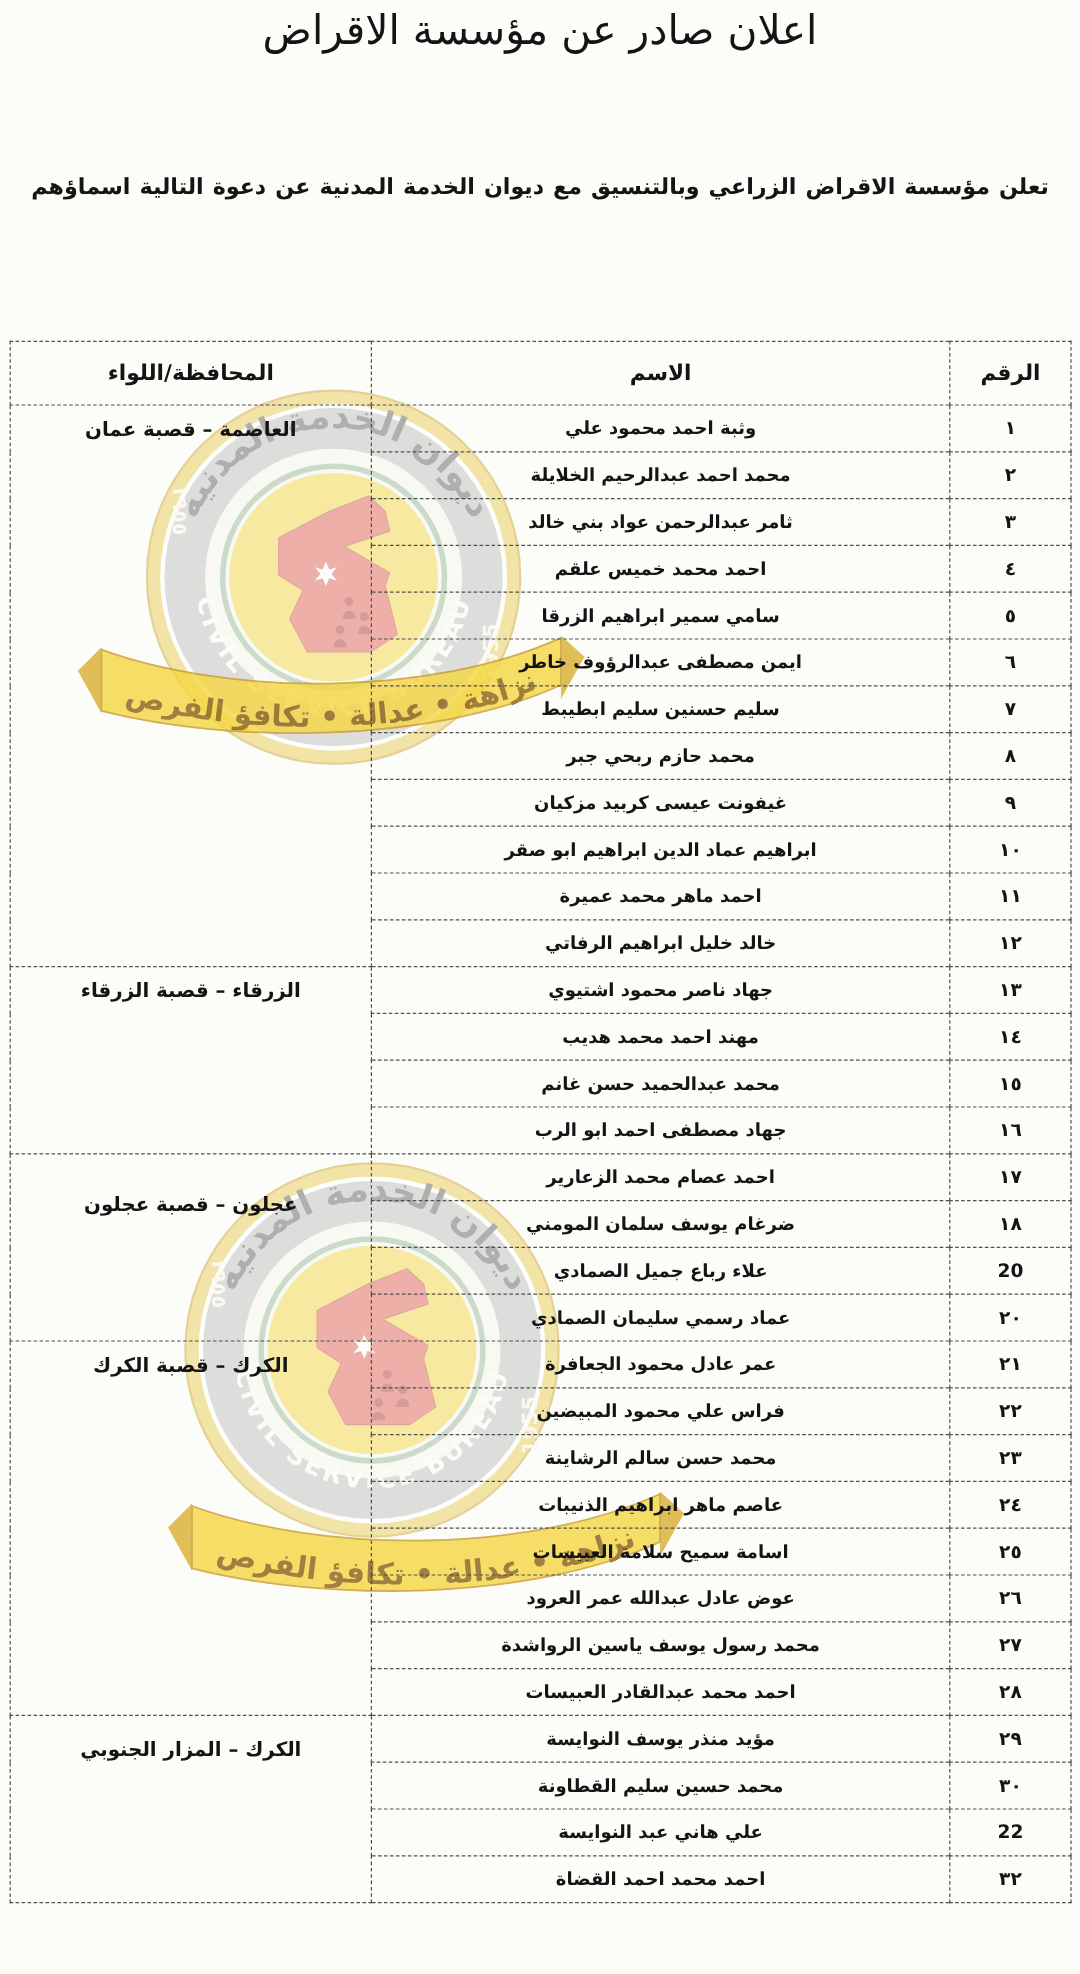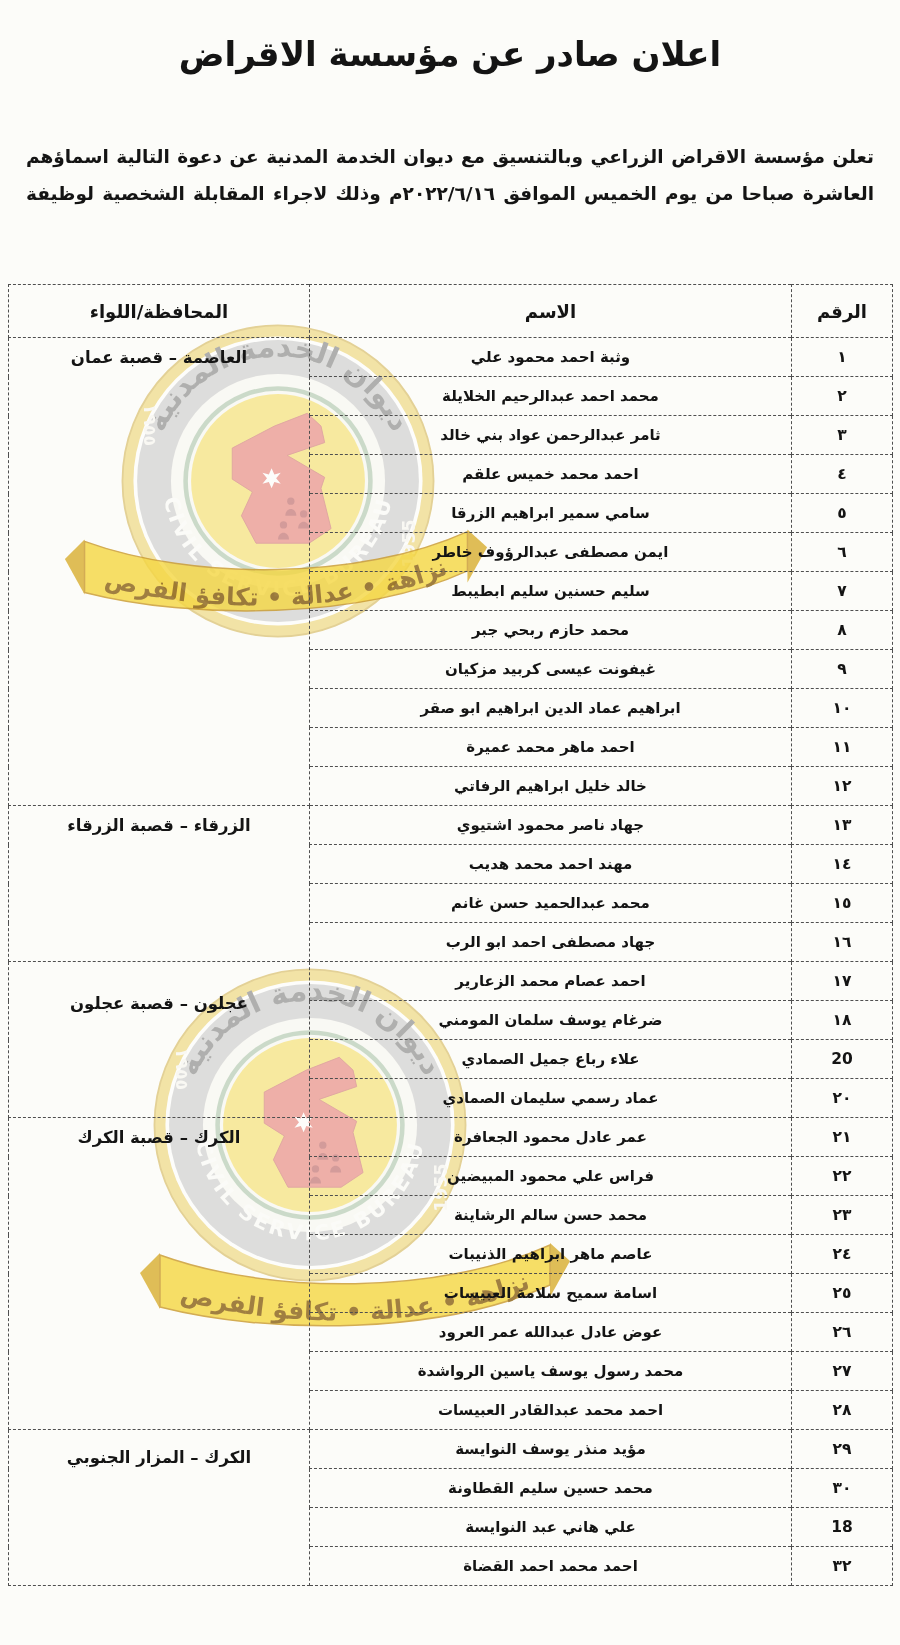--- a/index.html
+++ b/index.html
@@ -4,21 +4,21 @@
 <style>
   html,body{margin:0;padding:0;}
   .page{
     position:relative; width:900px; height:1645px;
     background:#fcfcf9; overflow:hidden;
     font-family:"DejaVu Sans", sans-serif; color:#141414;
     direction:rtl;
   }
   .title-line{
     position:absolute; left:0; width:100%; text-align:center;
-    font-weight:bold; z-index:3;margin-top:28px;
+    font-weight:normal; z-index:3;
   }
   .title-1{ top:6px;  font-size:34px; letter-spacing:1px;}
   .title-2{ top:58px; font-size:37px;}
   .intro{
     position:absolute; top:138px; left:0; right:0; padding:0 26px;
     font-size:18.5px; font-weight:bold; z-index:3;
   }
   .intro .line{ line-height:37px; text-align:justify; text-align-last:justify; }
   .intro .line.last{ text-align:justify; text-align-last:right; }
 
@@ -132,21 +132,20 @@
     <path d="M25,40 C135,80 305,80 415,30 L415,70 C305,120 135,120 25,92 Z" stroke="#c9992b" stroke-width="1.5" fill="#f5d742"></path>
     <text font-size="25" font-weight="bold" style="direction:rtl" fill="#8a6114">
       <textPath href="#ribbonPath" startOffset="50%" text-anchor="middle">نزاهة • عدالة • تكافؤ الفرص</textPath>
     </text>
   </svg>
 
   <div class="title-line title-1">اعلان صادر عن مؤسسة الاقراض</div>
 
   <div class="intro">
     <div class="line">تعلن مؤسسة الاقراض الزراعي وبالتنسيق مع ديوان الخدمة المدنية عن دعوة التالية اسماؤهم</div>
-    <div class="line">العاشرة صباحا من يوم الخميس الموافق ٢٠٢٢/٦/١٦م وذلك لاجراء المقابلة الشخصية لوظيفة</div>
   </div>
 
   <table class="roster">
     <colgroup>
       <col style="width:101px">
       <col style="width:482px">
       <col style="width:301px">
     </colgroup>
     <thead>
       <tr>
@@ -275,21 +274,21 @@
         <tr>
     <td class="c-num">٢٩</td>
     <td class="c-name">مؤيد منذر يوسف النوايسة</td>
   <td class="c-gov gov-g4" rowspan="4">الكرك – المزار الجنوبي</td>
         </tr>
         <tr>
     <td class="c-num">٣٠</td>
     <td class="c-name">محمد حسين سليم القطاونة</td>
   </tr>
         <tr>
-    <td class="c-num">18</td>
+    <td class="c-num">22</td>
     <td class="c-name">علي هاني عبد النوايسة</td>
   </tr>
         <tr>
     <td class="c-num">٣٢</td>
     <td class="c-name">احمد محمد احمد القضاة</td>
   </tr>
       </tbody>
   </table>
 
 

